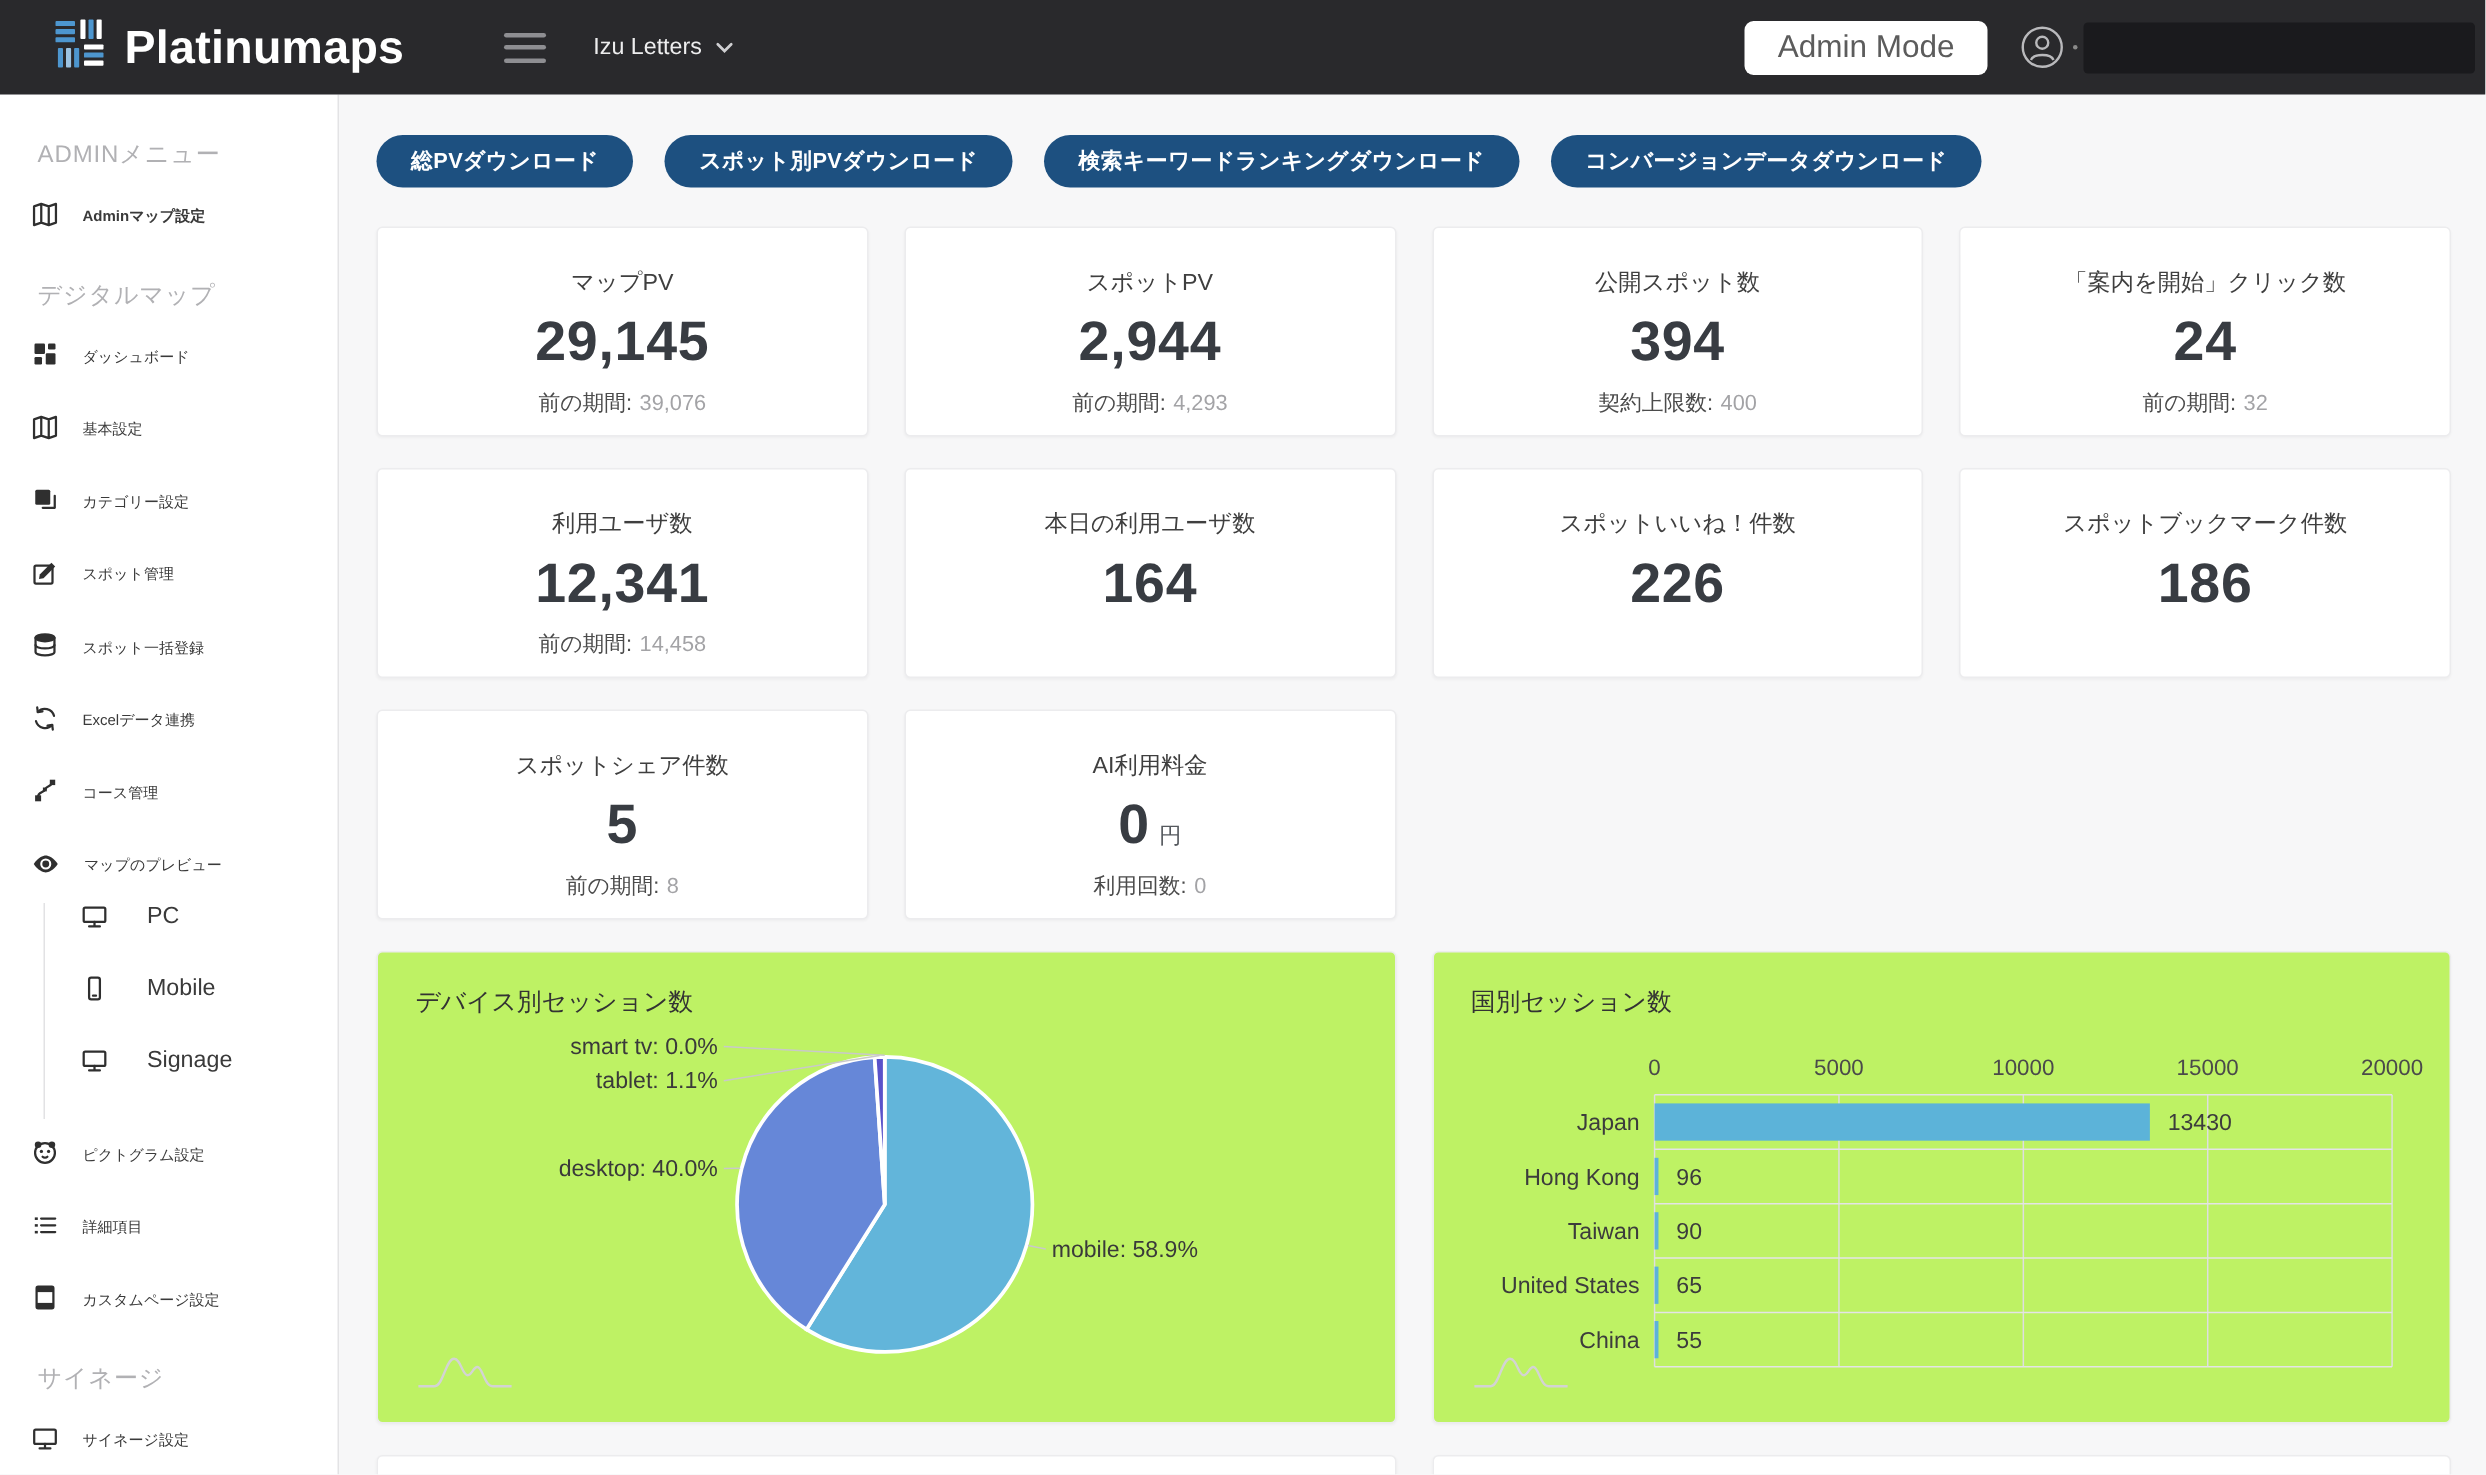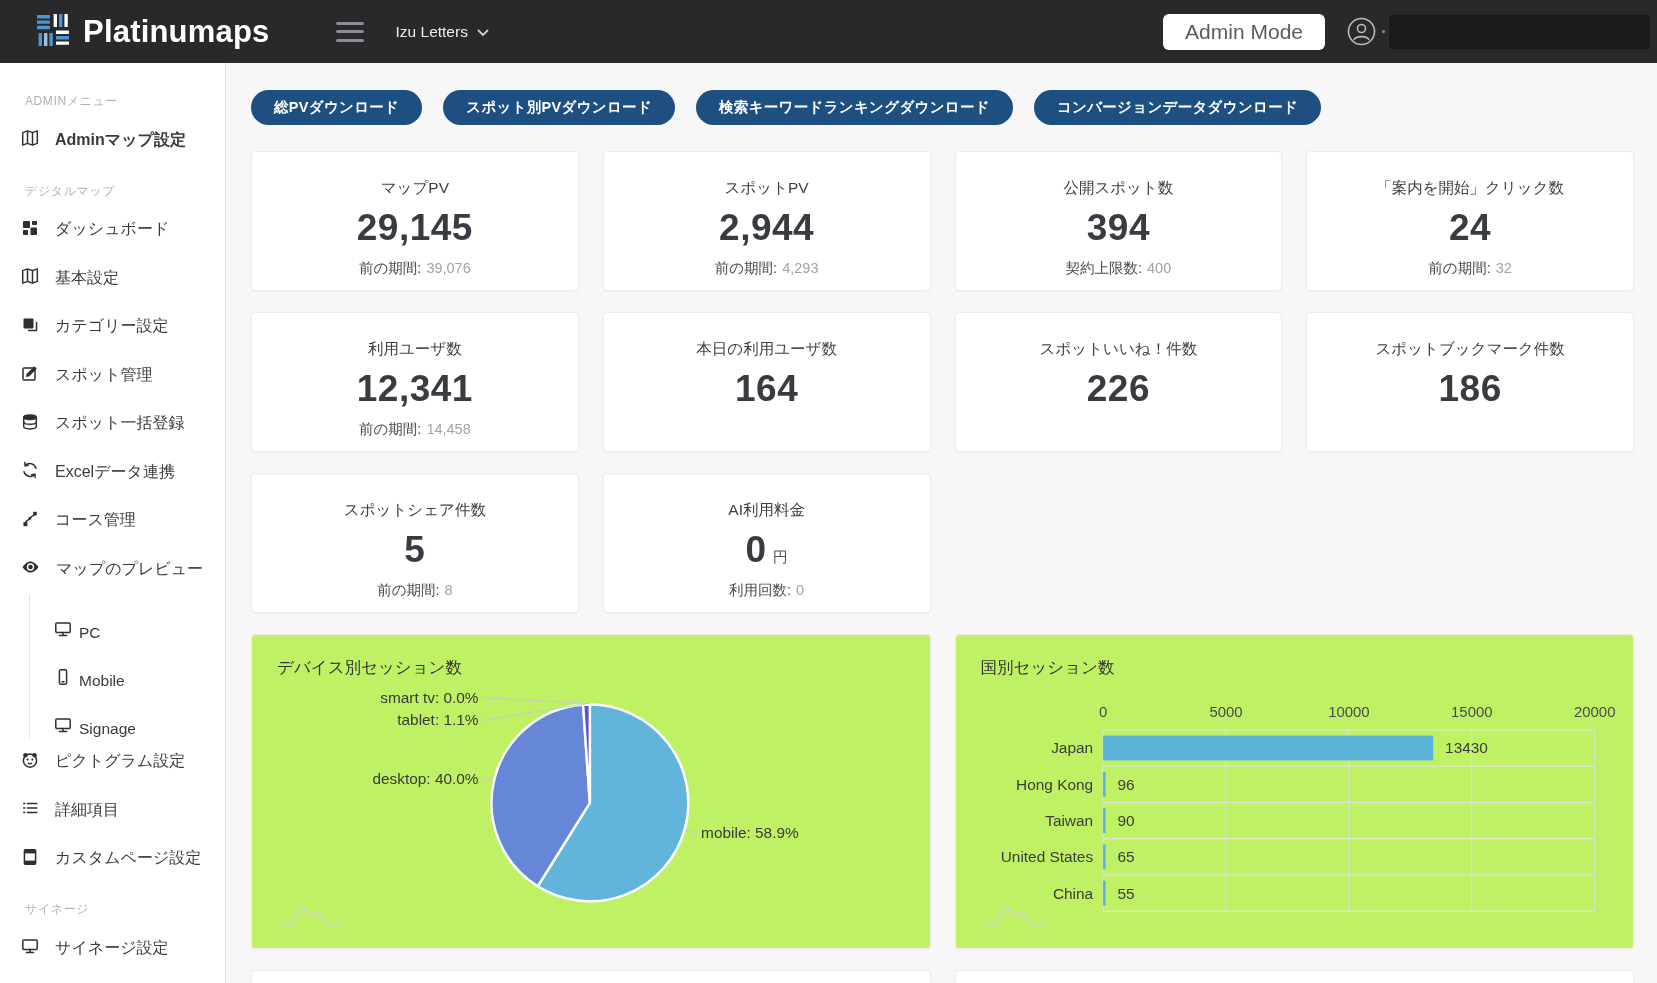--- a/index.html
+++ b/index.html
@@ -14,25 +14,25 @@
   .hamburger span { display:block; height:3px; border-radius:2px; background:#8e8e92; }
   .map-select { margin-left:32px; display:flex; align-items:center; gap:9px; color:#ededee; font-size:15.5px; cursor:pointer; }
   .hdr-right { margin-left:auto; display:flex; align-items:center; }
   .admin-btn { height:36px; padding:0 22px; background:#ffffff; border:none; border-radius:6px; color:#5c5c5c; font-size:21px; font-family:inherit; cursor:pointer; }
   .avatar { margin-left:22px; width:29px; height:29px; flex:none; }
   .user-dot { width:3px; height:3px; background:#8a8a8a; border-radius:50%; margin-left:6px; }
   .user-block { margin-left:4px; width:261px; height:34px; background:#1a1a1d; border-radius:3px; }
 
   
   .sidebar { position:absolute; top:63px; left:0; bottom:0; width:226px; background:#ffffff; border-right:1px solid #e3e3e5; padding-top:12px; overflow:hidden; }
-  .side-sec { padding:18px 10px 6px 25px; font-size:12px; color:#b1b1b4; letter-spacing:.6px; }
-  .side-item { height:48.5px; display:flex; align-items:center; padding-left:21px; gap:16px; font-size:16px; color:#3a3a3a; cursor:pointer; white-space:nowrap; }
+  .side-sec { padding:18px 10px 6px 25px; font-size:16px; color:#b1b1b4; letter-spacing:.6px; }
+  .side-item { height:48.5px; display:flex; align-items:center; padding-left:21px; gap:16px; font-size:10px; color:#3a3a3a; cursor:pointer; white-space:nowrap; }
   .side-item.bold { font-weight:700; }
   .side-item svg, .side-sub svg { flex:none; }
-  .side-sub { height:48px; display:flex; align-items:flex-end; padding-left:54px; gap:7px; font-size:15.5px; color:#3a3a3a; cursor:pointer; position:relative; }
+  .side-sub { height:48px; display:flex; align-items:flex-start; padding-left:54px; gap:26px; font-size:15.5px; color:#3a3a3a; cursor:pointer; position:relative; }
   .side-sub::before { content:""; position:absolute; left:29px; top:0; bottom:0; width:1px; background:#e2e2e4; }
 
   
   .main { position:absolute; top:63px; left:226px; right:0; bottom:0; padding:27px 23px 0 25px; overflow:hidden; }
   .btn-row { display:flex; gap:21px; margin-bottom:26px; }
   .dl-btn { height:35px; padding:0 23px; border:none; border-radius:18px; background:#1d5080; color:#ffffff; font-size:14.5px; font-weight:700; font-family:inherit; letter-spacing:.3px; cursor:pointer; white-space:nowrap; }
 
   .stat-grid { display:grid; grid-template-columns:repeat(4,1fr); gap:21px 24px; margin-bottom:21px; }
   .stat-card { background:#ffffff; border:1px solid #ececee; border-radius:4px; box-shadow:0 1px 2px rgba(0,0,0,.04); height:140px; text-align:center; padding-top:26px; }
   .stat-title { font-size:15.5px; color:#3f3f3f; }

